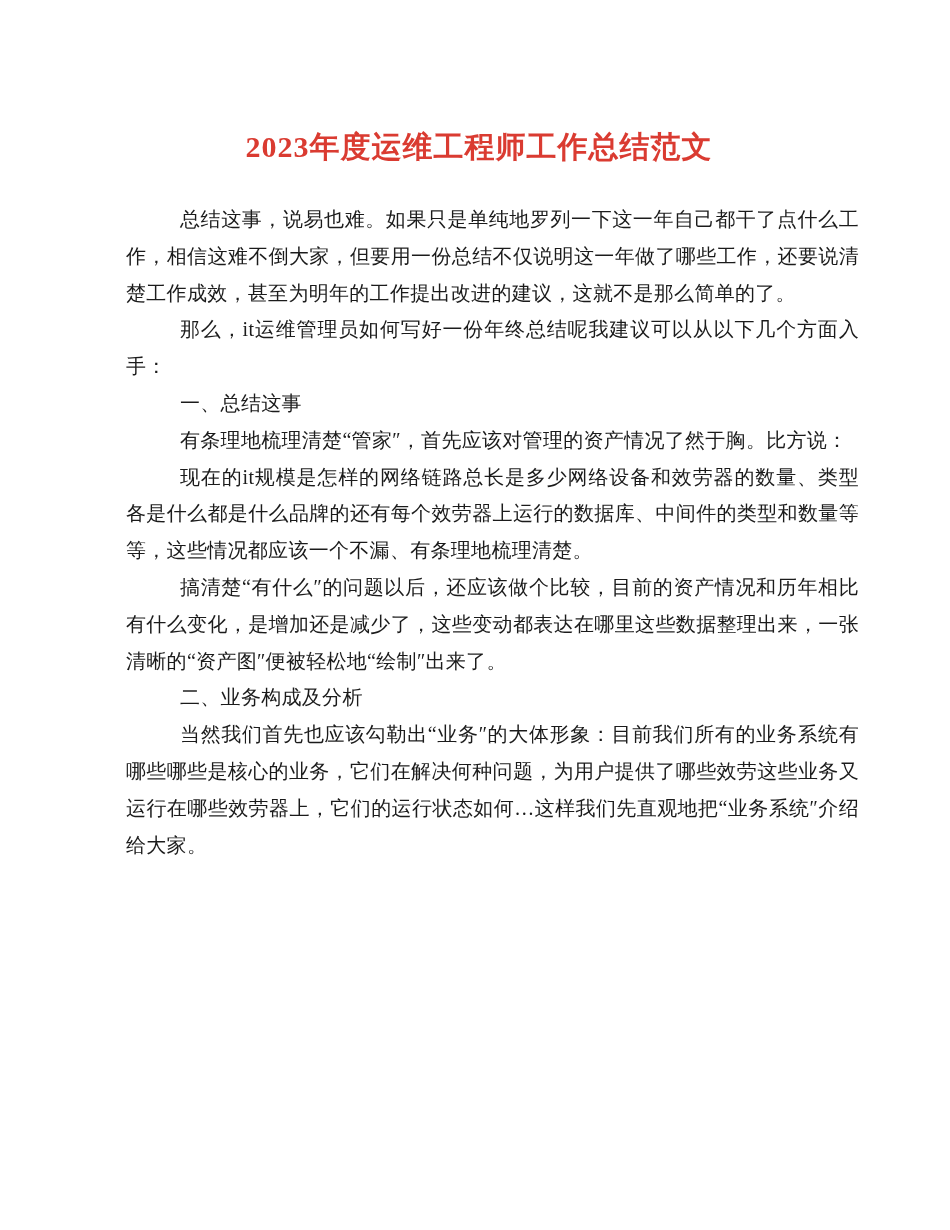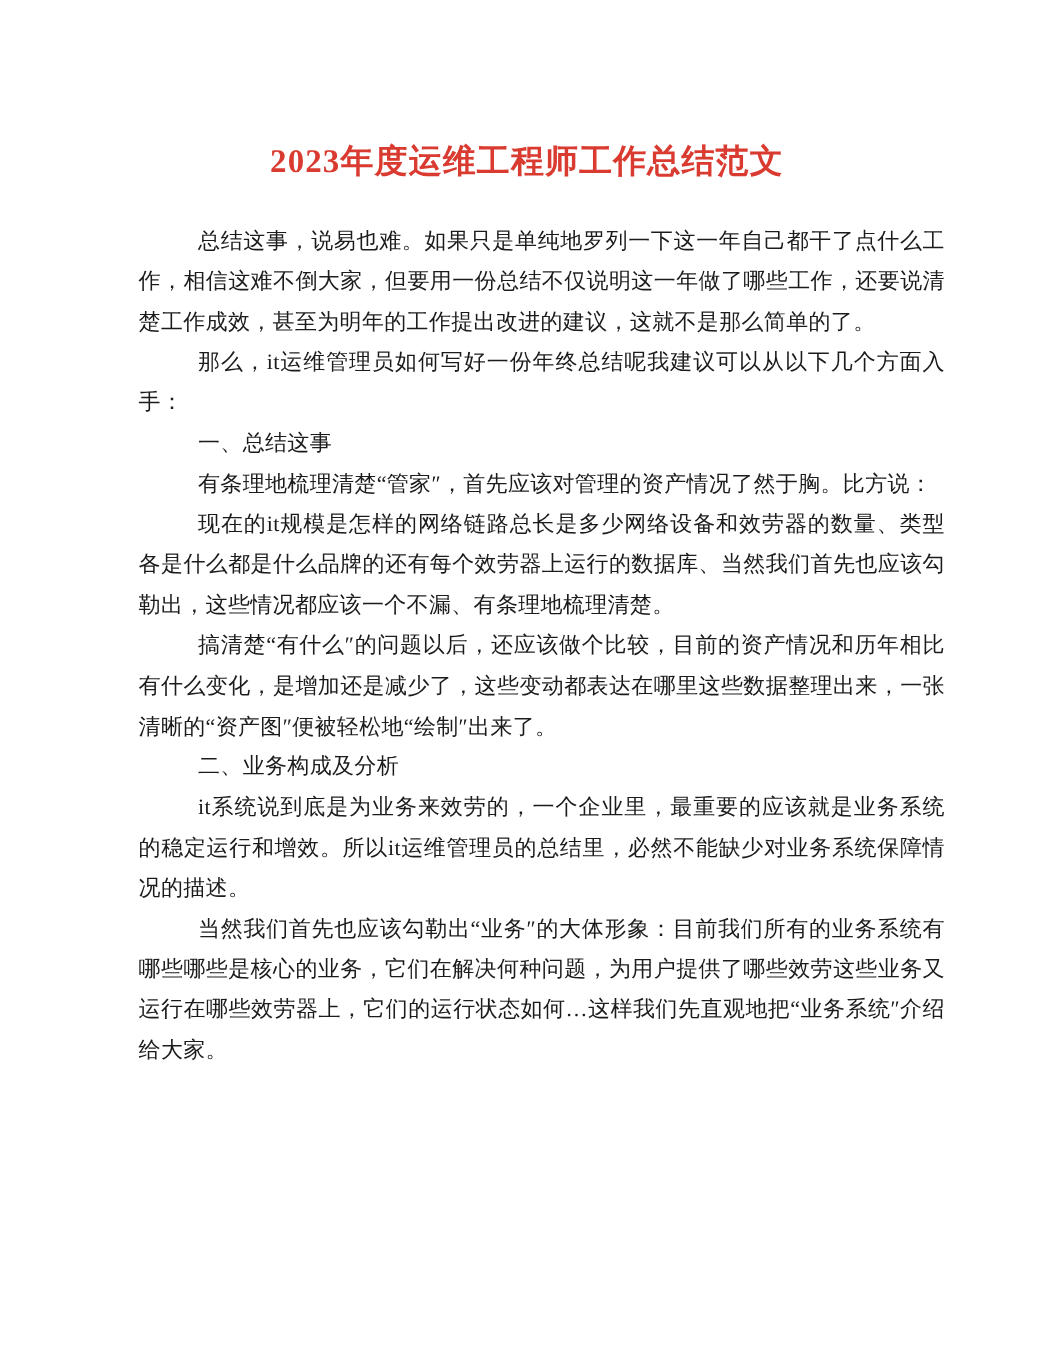--- a/index.html
+++ b/index.html
@@ -47,19 +47,18 @@
 </head>
 <body>
 
 <div class="page">
   <h1 class="doc-title" style="color: rgb(218, 59, 49);">2023年度运维工程师工作总结范文</h1>
   <div class="doc-body">
       <p>总结这事，说易也难。如果只是单纯地罗列一下这一年自己都干了点什么工作，相信这难不倒大家，但要用一份总结不仅说明这一年做了哪些工作，还要说清楚工作成效，甚至为明年的工作提出改进的建议，这就不是那么简单的了。</p>
       <p>那么，it运维管理员如何写好一份年终总结呢我建议可以从以下几个方面入手：</p>
       <p>一、总结这事</p>
       <p>有条理地梳理清楚“管家″，首先应该对管理的资产情况了然于胸。比方说：</p>
-      <p>现在的it规模是怎样的网络链路总长是多少网络设备和效劳器的数量、类型各是什么都是什么品牌的还有每个效劳器上运行的数据库、当然我们首先也应该勾勒出，这些情况都应该一个不漏、有条理地梳理清楚。</p>
+      <p>现在的it规模是怎样的网络链路总长是多少网络设备和效劳器的数量、类型各是什么都是什么品牌的还有每个效劳器上运行的数据库、中间件的类型和数量等等，这些情况都应该一个不漏、有条理地梳理清楚。</p>
       <p>搞清楚“有什么″的问题以后，还应该做个比较，目前的资产情况和历年相比有什么变化，是增加还是减少了，这些变动都表达在哪里这些数据整理出来，一张清晰的“资产图″便被轻松地“绘制″出来了。</p>
       <p>二、业务构成及分析</p>
-      <p>it系统说到底是为业务来效劳的，一个企业里，最重要的应该就是业务系统的稳定运行和增效。所以it运维管理员的总结里，必然不能缺少对业务系统保障情况的描述。</p>
       <p>当然我们首先也应该勾勒出“业务″的大体形象：目前我们所有的业务系统有哪些哪些是核心的业务，它们在解决何种问题，为用户提供了哪些效劳这些业务又运行在哪些效劳器上，它们的运行状态如何…这样我们先直观地把“业务系统″介绍给大家。</p>
     </div>
 </div>
 
 </body></html>

